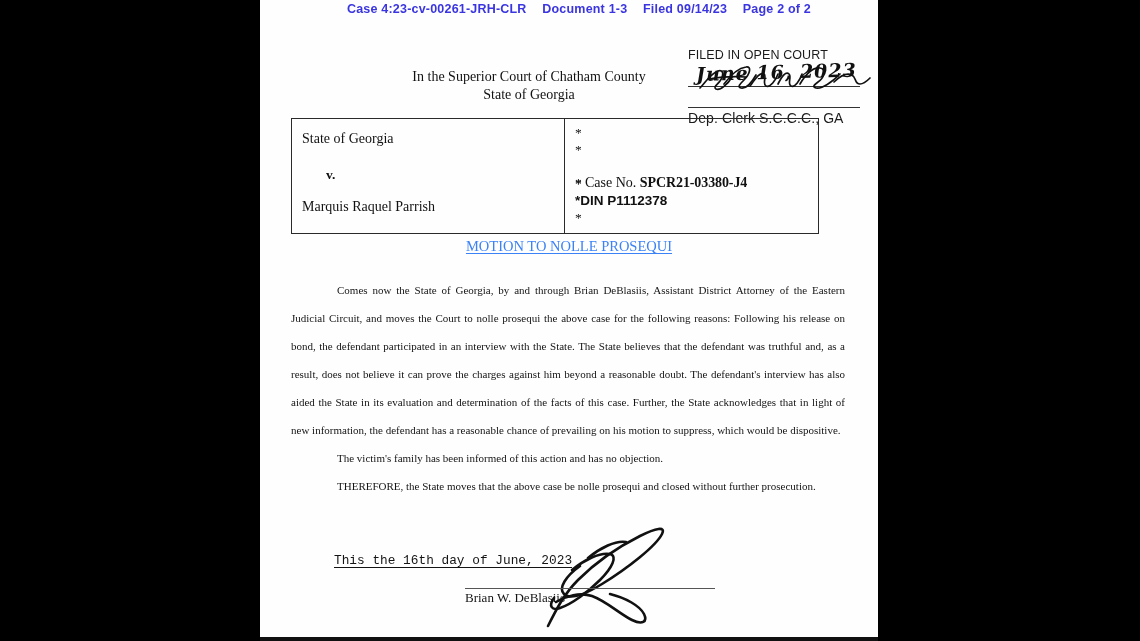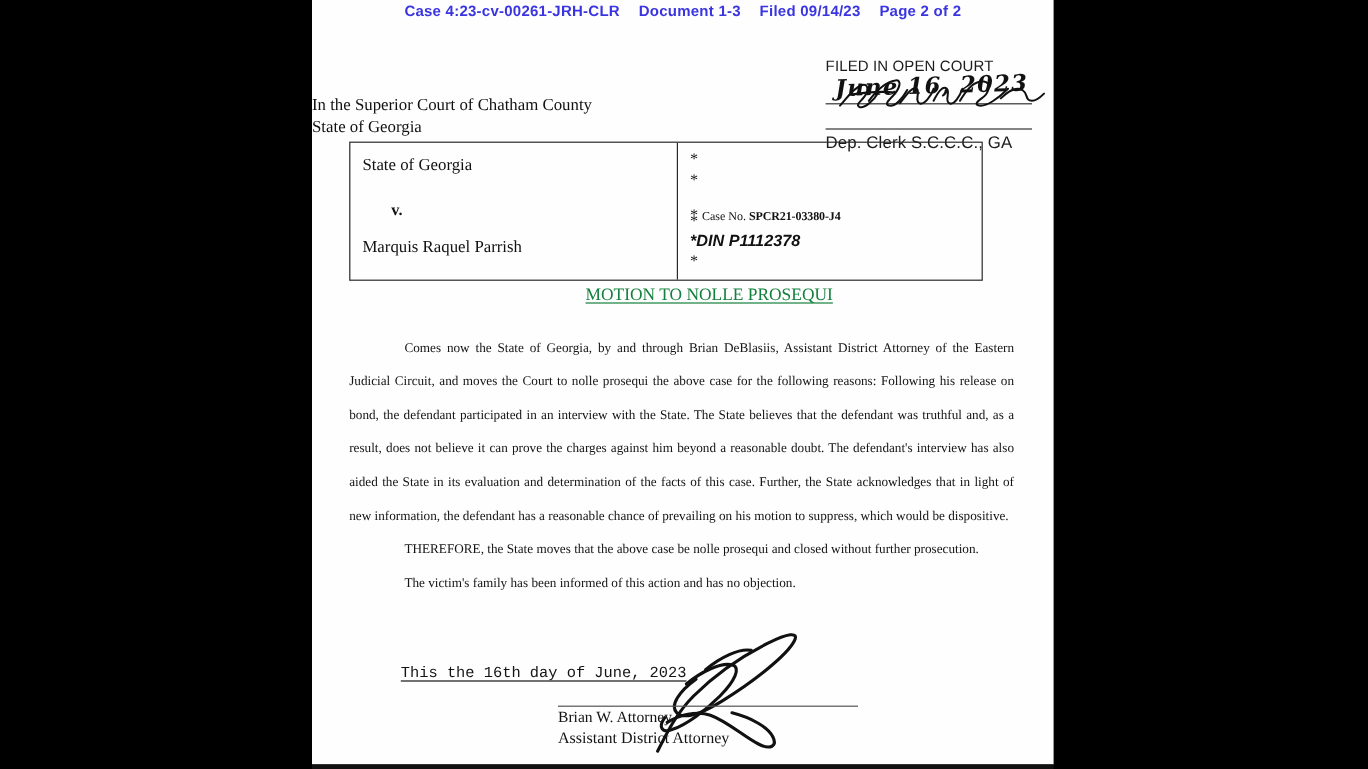--- a/index.html
+++ b/index.html
@@ -8,21 +8,21 @@
 
   
   .page{
     position:absolute;left:260px;top:0;width:618px;height:637px;
     background:#fefefe;overflow:hidden;
   }
   .page-bottom-bar{position:absolute;left:260px;top:637px;width:618px;height:4px;background:#111;}
 
   
   .ecf-header{
-    position:absolute;left:0;top:2px;width:618px;text-align:center;
+    position:absolute;left:10px;top:2px;width:618px;text-align:center;
     font-family:"Liberation Sans",sans-serif;font-size:12.5px;font-weight:bold;
     color:#3a35e0;letter-spacing:0.2px;white-space:nowrap;
   }
   .ecf-header span{margin:0 6px;}
 
   
   .filed-stamp{
     position:absolute;left:428px;top:24px;width:180px;
     font-family:"Liberation Sans",sans-serif;color:#1b1b1b;
   }
@@ -35,48 +35,48 @@
   }
   .stamp-rule{height:1px;background:#333;margin-top:1px;width:172px;}
   .stamp-rule.second{margin-top:20px;}
   .hand-sig-clerk{
     position:absolute;left:6px;top:38px;width:180px;height:30px;pointer-events:none;
   }
   .filed-stamp .line3{font-size:14px;letter-spacing:.1px;white-space:nowrap;margin-top:2px;}
 
   
   .court-title{
-    position:absolute;left:0;top:80px;width:538px;text-align:left;
+    position:absolute;left:0;top:68px;width:538px;text-align:center;
     font-size:14px;line-height:18px;color:#111;
   }
   .court-title .ct2{display:block;}
 
   
   .caption{
     position:absolute;left:31px;top:118px;width:526px;height:114px;
     border:1.3px solid #2a2a2a;display:flex;
   }
   .cap-left{
     width:272px;border-right:1.3px solid #2a2a2a;position:relative;
     font-size:14px;color:#111;
   }
   .cap-left .party{position:absolute;left:10px;top:12px;}
   .cap-left .vs{position:absolute;left:34px;top:48px;font-weight:bold;font-size:13.5px;}
   .cap-left .defendant{position:absolute;left:10px;top:80px;}
   .cap-right{flex:1;position:relative;padding:6px 0 0 10px;}
   .star-row{display:flex;align-items:baseline;height:17px;font-size:13.5px;color:#111;}
   .star{width:10px;display:inline-block;}
-  .case-no{font-size:10px;margin-top:16px;}
+  .case-no{font-size:14px;margin-top:16px;}
   .case-no b{font-weight:bold;letter-spacing:-0.1px;}
-  .din{font-family:"Liberation Sans",sans-serif;font-weight:bold;font-size:13.5px;font-style:italic;}
+  .din{font-family:"Liberation Sans",sans-serif;font-weight:bold;font-size:13.5px;}
 
   
   .doc-title{
     position:absolute;left:0;top:238px;width:618px;text-align:center;
-    font-size:14.5px;color:#15803d;padding-left:22px;
+    font-size:14.5px;color:#3b82f6;
   }
   .doc-title u{text-decoration:underline;text-underline-offset:2px;}
 
   
   .body-text{
     position:absolute;left:31px;top:276px;width:554px;
     font-size:11px;line-height:28px;color:#141414;text-align:justify;
   }
   .body-text p{margin:0 0 0 0;text-indent:46px;}
   .body-text p.p2{margin-top:0;}
@@ -164,39 +164,38 @@
         </div>
       </div>
     </div>
 
     <div class="doc-title">
       <u>MOTION TO NOLLE PROSEQUI</u>
     </div>
 
     <div class="body-text">
       <p>Comes now the State of Georgia, by and through Brian DeBlasiis, Assistant District Attorney of the Eastern Judicial Circuit, and moves the Court to nolle prosequi the above case for the following reasons: Following his release on bond, the defendant participated in an interview with the State. The State believes that the defendant was truthful and, as a result, does not believe it can prove the charges against him beyond a reasonable doubt. The defendant's interview has also aided the State in its evaluation and determination of the facts of this case. Further, the State acknowledges that in light of new information, the defendant has a reasonable chance of prevailing on his motion to suppress, which would be dispositive.</p>
+      <p class="p2">The victim's family has been informed of this action and has no objection.</p>
       <p class="p2">THEREFORE, the State moves that the above case be nolle prosequi and closed without further prosecution.</p>
-      <p class="p2">The victim's family has been informed of this action and has no objection.</p>
     </div>
 
     <div class="date-line">
       <u>This the 16th day of June, 2023</u>
     </div>
 
     <svg class="hand-sig-atty" viewBox="0 0 300 110">
       <g fill="none" stroke="#111" stroke-width="2.6" stroke-linecap="round" stroke-linejoin="round">
         <path d="M88,104 C96,88 104,72 118,58 C134,42 156,26 180,14 C196,6 206,4 202,12 C196,24 168,46 142,62 C124,73 110,78 104,72 C98,66 106,54 120,44"></path>
         <path d="M112,48 C124,38 140,30 150,32 C158,34 152,46 140,58 C128,70 112,82 100,86 C92,89 88,84 94,76"></path>
         <path d="M96,80 C106,74 120,70 132,74 C146,79 160,92 172,98 C182,103 188,100 184,92 C180,84 166,76 150,72"></path>
         <path d="M128,36 C140,26 156,18 166,20"></path>
       </g>
     </svg>
 
     <div class="sig-block">
       <div class="sig-rule"></div>
-      <div class="sig-name">Brian W. Attorney</div>
-      <div class="sig-role">Assistant District Attorney</div>
+      <div class="sig-name">Brian W. DeBlasiis</div>
     </div>
 
   </div>
 
   <div class="page-bottom-bar"></div>
 </div>
 
 </body></html>

